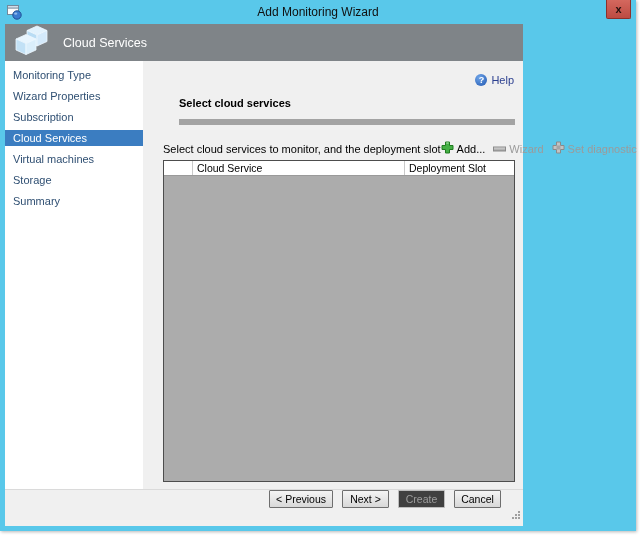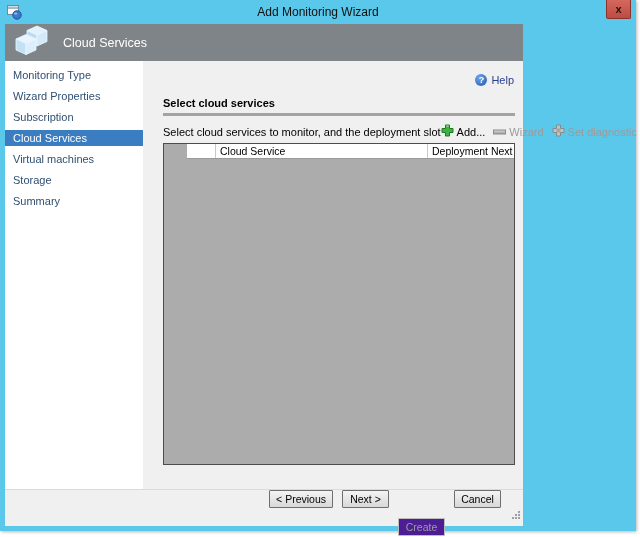--- a/index.html
+++ b/index.html
@@ -37,46 +37,46 @@
 
   
   .content { flex:1; background:#f0f0f0; position:relative; padding:0 8px 0 20px; min-width:0; }
   .help { position:absolute; top:13px; right:9px; display:flex; align-items:center; gap:4px;
           font-size:11px; color:#2b3f8f; cursor:pointer; }
   .help-icon { width:12px; height:12px; border-radius:50%;
                background:radial-gradient(circle at 35% 30%, #6ea4e8, #2057b0);
                color:#fff; font-size:9px; font-weight:bold; display:flex; align-items:center;
                justify-content:center; line-height:1; }
   .section-title { margin-top:36px; font-size:11px; font-weight:bold; color:#000;
-                   padding-bottom:4px; border-bottom:3px solid #a3a3a3; }
-  .row { margin-top:8px; display:flex; align-items:center; }
+                   padding-bottom:10px; border-bottom:6px solid #a3a3a3;margin-left:16px; }
+  .row { margin-top:16px; display:flex; align-items:center; }
   .instruction { font-size:11px; color:#000; flex:1; white-space:nowrap; }
   .toolbar { display:flex; align-items:center; gap:8px; flex:none; }
   .tool-btn { display:flex; align-items:center; gap:3px; font-size:11px; color:#000;
               background:none; border:none; font-family:inherit; cursor:pointer; white-space:nowrap; }
   .tool-btn.disabled { color:#9b9b9b; cursor:default; }
 
   .table { margin-top:4px; height:322px; border:1px solid #4d4d4d; background:#acacac;
-           display:flex; flex-direction:column;padding-left:23px; }
+           display:flex; flex-direction:column; }
   .thead { display:flex; height:15px; background:#ffffff; border-bottom:1px solid #9a9a9a; flex:none; }
   .th { font-size:10.5px; color:#000; padding:1px 0 0 4px; border-right:1px solid #c9c9c9;
         white-space:nowrap; overflow:hidden; }
   .th-select { width:29px; flex:none; }
   .th-service { width:212px; flex:none; }
   .th-slot { flex:1; border-right:none; }
   .tbody { flex:1; }
 
   
   .footer { height:37px; background:#f0f0f0; border-top:1px solid #dadada; flex:none;
             display:flex; align-items:flex-start; justify-content:flex-end; gap:9px;
             padding-right:22px; position:relative; }
   .btn { min-width:47px; height:18px; font-size:10.5px; font-family:inherit; color:#000;
          background:linear-gradient(#f4f4f4,#d8d8d8); border:1px solid #6e6e6e;
          border-radius:1px; padding:0 6px; cursor:pointer; }
-  .btn.disabled { color:#9d9d9d; border-color:#bdbdbd; background:#4c1d95; cursor:default;margin-top:28px; }
+  .btn.disabled { color:#9d9d9d; border-color:#bdbdbd; background:#404040; cursor:default; }
   .grip { position:absolute; right:3px; bottom:3px; }
 </style>
 </head>
 <body>
 
 <div class="window">
 
   <div class="titlebar">
     <span class="app-icon">
       <svg width="15" height="15" viewBox="0 0 15 15">
@@ -165,21 +165,21 @@
               </span>
               <span>Set diagnostic storage</span>
             </button>
           </div>
         </div>
 
         <div class="table">
           <div class="thead">
             <div class="th th-select"></div>
             <div class="th th-service">Cloud Service</div>
-            <div class="th th-slot">Deployment Next</div>
+            <div class="th th-slot">Deployment Slot</div>
           </div>
           <div class="tbody"></div>
         </div>
       </div>
     </div>
 
     <div class="footer">
       <button class="btn">&lt; Previous</button>
       <button class="btn">Next &gt;</button>
       <button class="btn disabled" aria-disabled="true">Create</button>

